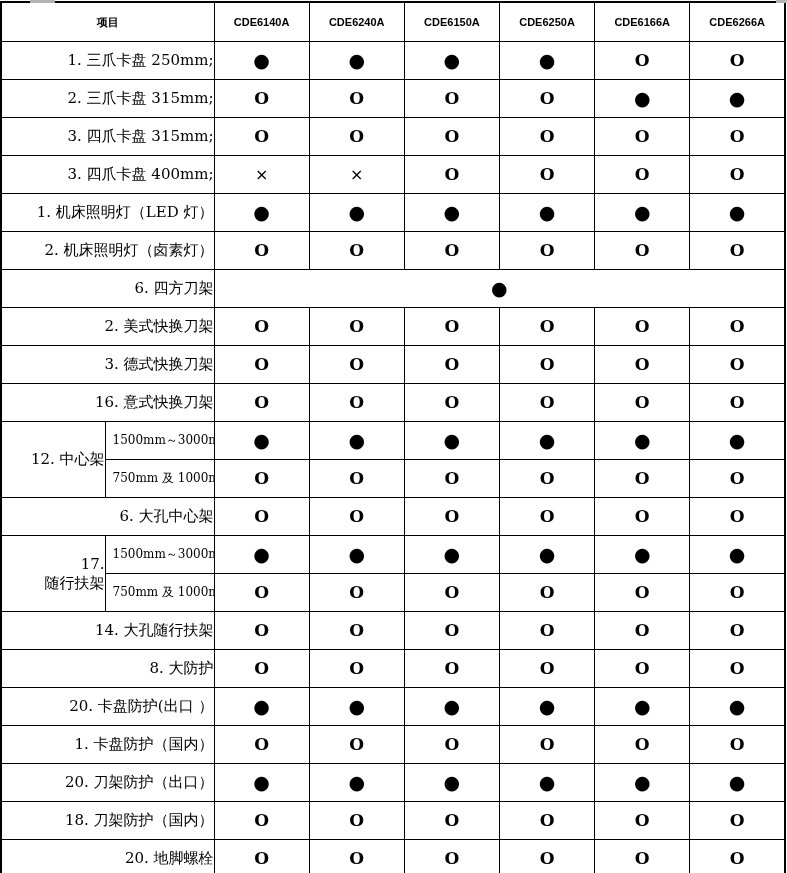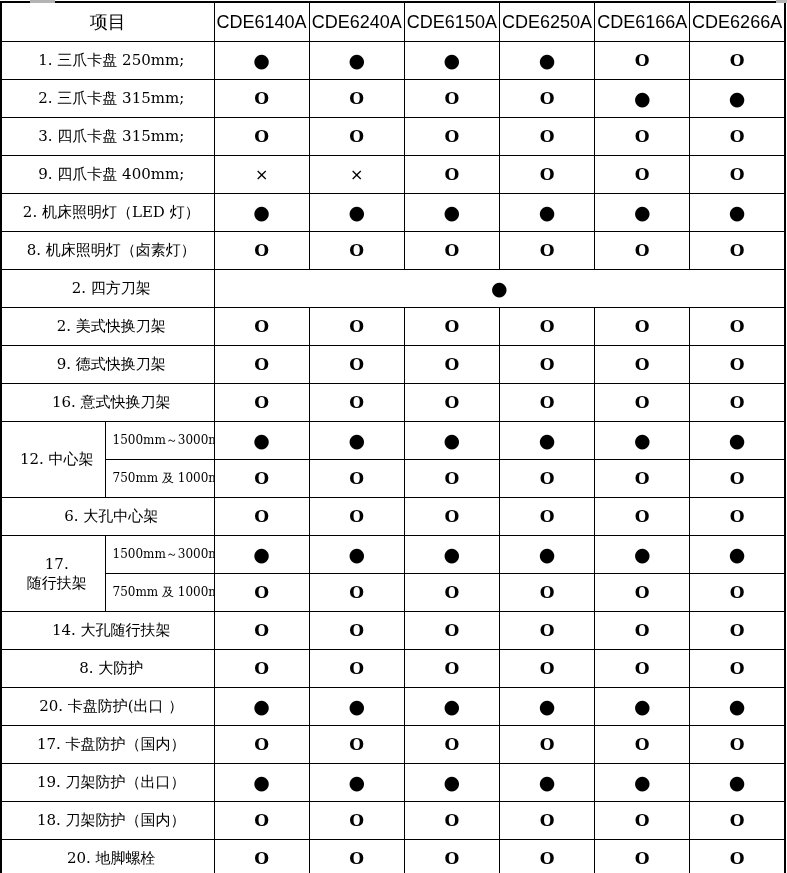--- a/index.html
+++ b/index.html
@@ -30,32 +30,32 @@
   th, td {
     border: 1px solid #000;
     padding: 0;
     overflow: hidden;
     vertical-align: middle;
     color: #000;
   }
   thead th {
     height: 38px;
     font-family: "Liberation Sans", sans-serif;
-    font-weight: normal;
-    font-size: 18px;
+    font-weight: bold;
+    font-size: 11px;
     text-align: center;
   }
   tbody td, tbody th {
     height: 37px;
   }
   .label {
     font-family: "DejaVu Serif", serif;
     font-weight: normal;
     font-size: 15px;
-    text-align: center;
+    text-align: right;
     padding-left: 7px;
     white-space: pre-line;
     line-height: 1.25;
   }
   .sublabel {
     font-family: "DejaVu Serif", serif;
     font-size: 12px;
     text-align: left;
     padding-left: 7px;
     white-space: nowrap;
@@ -120,61 +120,61 @@
       <tr>
         <td class="label" colspan="2">3. 四爪卡盘 315mm;</td>
         <td class="sym sym-opt">O</td>
         <td class="sym sym-opt">O</td>
         <td class="sym sym-opt">O</td>
         <td class="sym sym-opt">O</td>
         <td class="sym sym-opt">O</td>
         <td class="sym sym-opt">O</td>
       </tr>
       <tr>
-        <td class="label" colspan="2">9. 四爪卡盘 400mm;</td>
+        <td class="label" colspan="2">3. 四爪卡盘 400mm;</td>
         <td class="sym sym-x">×</td>
         <td class="sym sym-x">×</td>
         <td class="sym sym-opt">O</td>
         <td class="sym sym-opt">O</td>
         <td class="sym sym-opt">O</td>
         <td class="sym sym-opt">O</td>
       </tr>
       <tr>
-        <td class="label" colspan="2">2. 机床照明灯（LED 灯）</td>
-        <td class="sym sym-std">●</td>
-        <td class="sym sym-std">●</td>
-        <td class="sym sym-std">●</td>
-        <td class="sym sym-std">●</td>
-        <td class="sym sym-std">●</td>
-        <td class="sym sym-std">●</td>
-      </tr>
-      <tr>
-        <td class="label" colspan="2">8. 机床照明灯（卤素灯）</td>
-        <td class="sym sym-opt">O</td>
-        <td class="sym sym-opt">O</td>
-        <td class="sym sym-opt">O</td>
-        <td class="sym sym-opt">O</td>
-        <td class="sym sym-opt">O</td>
-        <td class="sym sym-opt">O</td>
-      </tr>
-      <tr>
-        <td class="label" colspan="2">2. 四方刀架</td>
+        <td class="label" colspan="2">1. 机床照明灯（LED 灯）</td>
+        <td class="sym sym-std">●</td>
+        <td class="sym sym-std">●</td>
+        <td class="sym sym-std">●</td>
+        <td class="sym sym-std">●</td>
+        <td class="sym sym-std">●</td>
+        <td class="sym sym-std">●</td>
+      </tr>
+      <tr>
+        <td class="label" colspan="2">2. 机床照明灯（卤素灯）</td>
+        <td class="sym sym-opt">O</td>
+        <td class="sym sym-opt">O</td>
+        <td class="sym sym-opt">O</td>
+        <td class="sym sym-opt">O</td>
+        <td class="sym sym-opt">O</td>
+        <td class="sym sym-opt">O</td>
+      </tr>
+      <tr>
+        <td class="label" colspan="2">6. 四方刀架</td>
         <td class="sym sym-std" colspan="6">●</td>
       </tr>
       <tr>
         <td class="label" colspan="2">2. 美式快换刀架</td>
         <td class="sym sym-opt">O</td>
         <td class="sym sym-opt">O</td>
         <td class="sym sym-opt">O</td>
         <td class="sym sym-opt">O</td>
         <td class="sym sym-opt">O</td>
         <td class="sym sym-opt">O</td>
       </tr>
       <tr>
-        <td class="label" colspan="2">9. 德式快换刀架</td>
+        <td class="label" colspan="2">3. 德式快换刀架</td>
         <td class="sym sym-opt">O</td>
         <td class="sym sym-opt">O</td>
         <td class="sym sym-opt">O</td>
         <td class="sym sym-opt">O</td>
         <td class="sym sym-opt">O</td>
         <td class="sym sym-opt">O</td>
       </tr>
       <tr>
         <td class="label" colspan="2">16. 意式快换刀架</td>
         <td class="sym sym-opt">O</td>
@@ -253,30 +253,30 @@
       <tr>
         <td class="label" colspan="2">20. 卡盘防护(出口 ）</td>
         <td class="sym sym-std">●</td>
         <td class="sym sym-std">●</td>
         <td class="sym sym-std">●</td>
         <td class="sym sym-std">●</td>
         <td class="sym sym-std">●</td>
         <td class="sym sym-std">●</td>
       </tr>
       <tr>
-        <td class="label" colspan="2">17. 卡盘防护（国内）</td>
-        <td class="sym sym-opt">O</td>
-        <td class="sym sym-opt">O</td>
-        <td class="sym sym-opt">O</td>
-        <td class="sym sym-opt">O</td>
-        <td class="sym sym-opt">O</td>
-        <td class="sym sym-opt">O</td>
-      </tr>
-      <tr>
-        <td class="label" colspan="2">19. 刀架防护（出口）</td>
+        <td class="label" colspan="2">1. 卡盘防护（国内）</td>
+        <td class="sym sym-opt">O</td>
+        <td class="sym sym-opt">O</td>
+        <td class="sym sym-opt">O</td>
+        <td class="sym sym-opt">O</td>
+        <td class="sym sym-opt">O</td>
+        <td class="sym sym-opt">O</td>
+      </tr>
+      <tr>
+        <td class="label" colspan="2">20. 刀架防护（出口）</td>
         <td class="sym sym-std">●</td>
         <td class="sym sym-std">●</td>
         <td class="sym sym-std">●</td>
         <td class="sym sym-std">●</td>
         <td class="sym sym-std">●</td>
         <td class="sym sym-std">●</td>
       </tr>
       <tr>
         <td class="label" colspan="2">18. 刀架防护（国内）</td>
         <td class="sym sym-opt">O</td>

